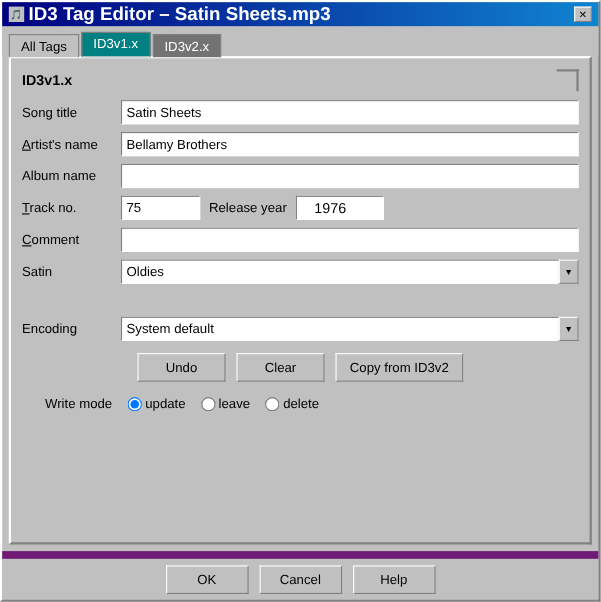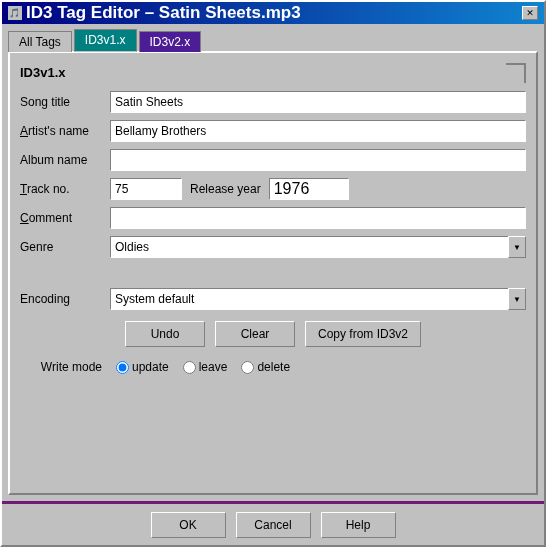--- a/index.html
+++ b/index.html
@@ -103,21 +103,21 @@
       z-index: 2;
       padding-bottom: 4px;
     }
 
     .tab.teal {
       background: #008080;
       color: white;
     }
 
     .tab.blue {
-      background: #4c1d95;
+      background: #737373;
       color: white;
     }
 
     .content-area {
       flex: 1;
       margin: 0 6px 6px 6px;
       background: #c0c0c0;
       border: 2px solid #808080;
       border-top-color: #ffffff;
       border-left-color: #ffffff;
@@ -182,22 +182,22 @@
       padding: 0 8px;
       font-size: 12px;
     }
 
     .release-input {
       width: 80px;
       height: 22px;
       border: 1px solid;
       border-color: #808080 #ffffff #ffffff #808080;
       background: white;
-      padding: 2px 4px;
-      font-size: 16px;
+      padding: 2px 16px;
+      font-size: 13px;
       font-family: 'MS Sans Serif', Arial, sans-serif;
       outline: none;
     }
 
     .select-wrapper {
       flex: 1;
       position: relative;
     }
 
     .form-select {
@@ -299,21 +299,21 @@
     }
 
     .radio-item label {
       font-size: 12px;
       cursor: pointer;
     }
 
     .bottom-bar {
       height: 44px;
       background: #c0c0c0;
-      border-top: 3px solid #701a75;
+      border-top: 7px solid #701a75;
       display: flex;
       align-items: center;
       justify-content: center;
       gap: 10px;
       flex-shrink: 0;
     }
 
     .bottom-btn {
       min-width: 75px;
       height: 26px;
@@ -401,21 +401,21 @@
         <span class="release-label">Release year</span>
         <input class="release-input" type="text" value="1976" style="">
       </div>
 
       <div class="form-row">
         <span class="form-label"><u>C</u>omment</span>
         <input class="text-input" type="text" value="" style="">
       </div>
 
       <div class="form-row">
-        <span class="form-label">Genre</span>
+        <span class="form-label">Satin</span>
         <div class="select-wrapper">
           <select class="form-select">
             <option>Oldies</option>
           </select>
           <div class="select-arrow">▼</div>
         </div>
       </div>
 
       <div class="separator"></div>
 

